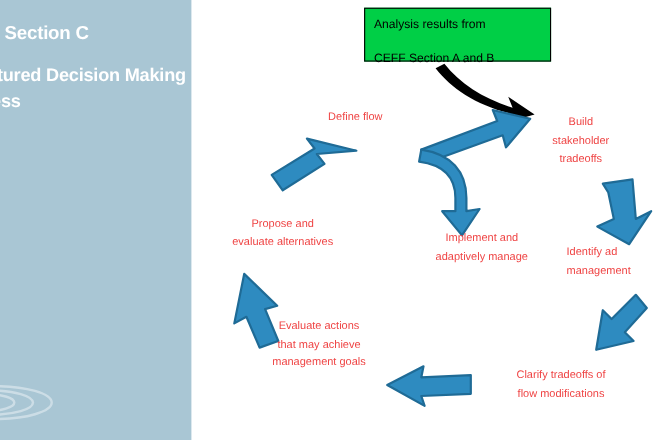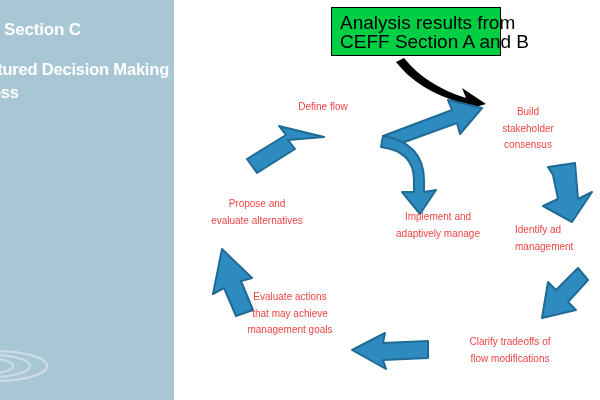--- a/index.html
+++ b/index.html
@@ -77,23 +77,24 @@
     border: 1.6px solid #000000;
     box-sizing: border-box;
     display: flex;
     flex-direction: column;
     align-items: flex-start;
     justify-content: center;
     padding-left: 8px;
   }
   #analysis-box .ln {
     color: #000000;
-    font-size: 19px;
+    font-size: 11px;
     line-height: 19px;
     white-space: nowrap;
+    margin-top: 12px;
   }
 
   
   .node-label {
     position: absolute;
     color: #ef4444;
     font-size: 10px;
     line-height: 16.5px;
     text-align: center;
     white-space: nowrap;
@@ -224,21 +225,21 @@
     </g>
   </svg>
 
   <div class="node-label" id="label-define-flow">
     <div>Define flow</div>
   </div>
 
   <div class="node-label" id="label-build-consensus">
     <div>Build</div>
     <div>stakeholder</div>
-    <div>consensus</div>
+    <div>tradeoffs</div>
   </div>
 
   <div class="node-label" id="label-identify-adaptive">
     <div>Identify ad</div>
     <div>management</div>
   </div>
 
   <div class="node-label" id="label-clarify-tradeoffs">
     <div>Clarify tradeoffs of</div>
     <div>flow modifications</div>

